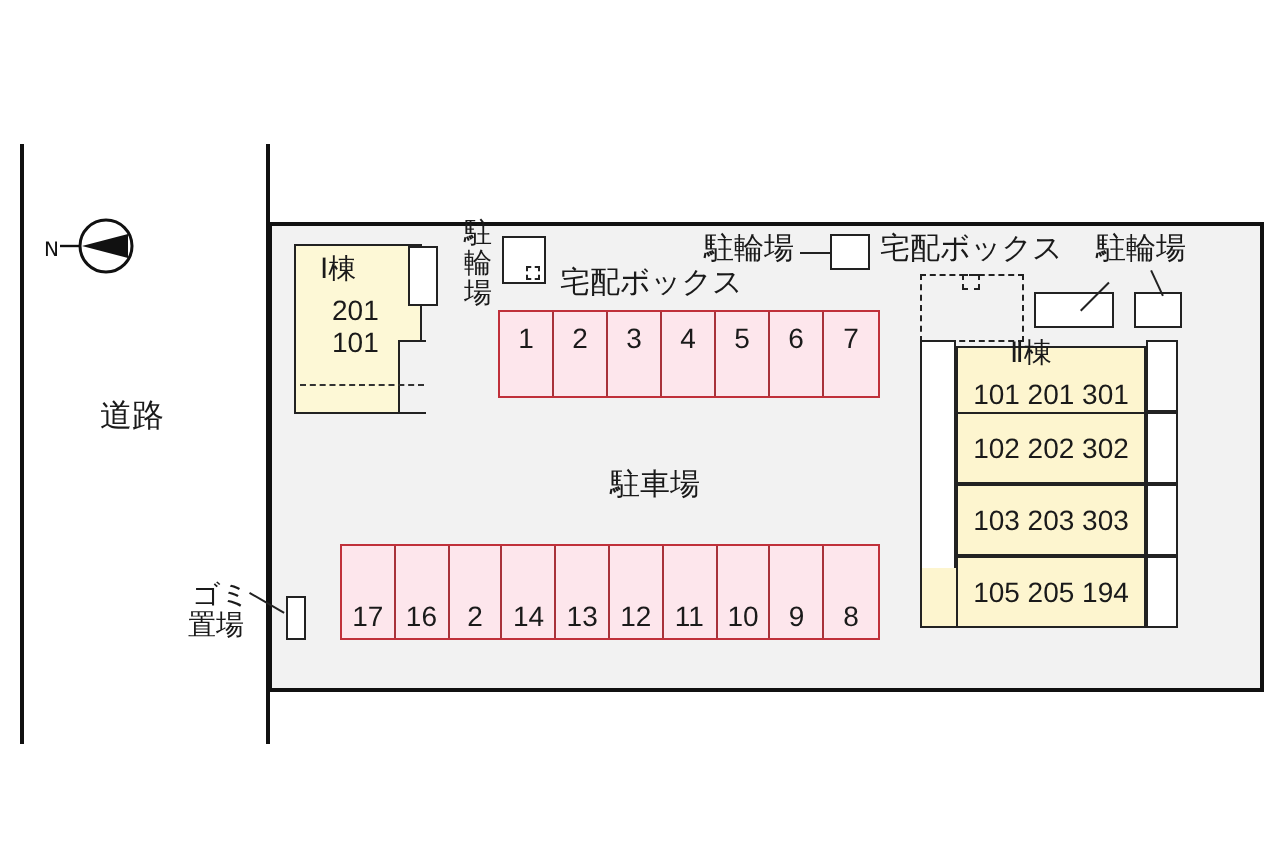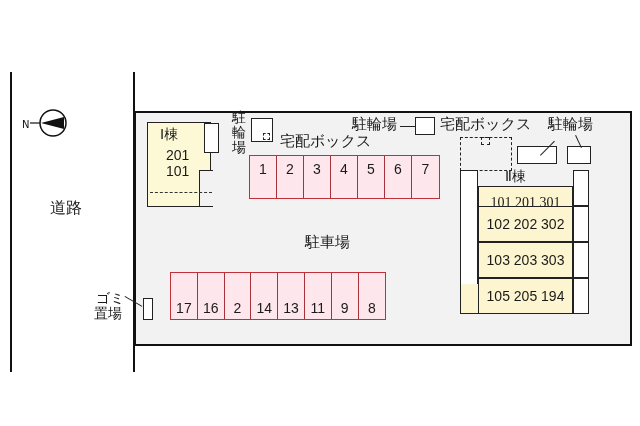--- a/index.html
+++ b/index.html
@@ -94,21 +94,21 @@
 <div class="dashed-box" style="left:460px; top:137px; width:52px; height:34px;"></div>
 <div class="dashed-box" style="left:481px; top:137px; width:9px; height:8px;"></div>
 <div class="small-box" style="left:517px; top:146px; width:40px; height:18px;"></div>
 <div class="small-box" style="left:567px; top:146px; width:24px; height:18px;"></div>
 <div class="leader" style="left:540px; top:155px; width:20px; transform:rotate(-45deg);"></div>
 <div class="leader" style="left:576px; top:135px; width:14px; transform:rotate(65deg);"></div>
 
 <div class="bldg2-left"></div>
 <div class="abs" style="left:460px; top:284px; width:18px; height:30px; background:#fdf5cf; border-left:1.5px solid #222; border-bottom:1.5px solid #222;"></div>
 <div class="bldg2-core">
-  <div class="b2-row" style="top:16px; padding-bottom:3px;font-family:Liberation Serif, serif;">
+  <div class="b2-row" style="top:3px; align-items:flex-end; padding-bottom:3px;">
       <span>101 201 301</span>
     </div>
   <div class="b2-row" style="top:36px;">
       <span>102 202 302</span>
     </div>
   <div class="b2-row" style="top:72px;">
       <span>103 203 303</span>
     </div>
   <div class="b2-row" style="top:108px;">
       <span>105 205 194</span>
@@ -121,21 +121,23 @@
 <div class="b2-title">Ⅱ棟</div>
 
 <div class="label" style="left:292px; top:235px; font-size:15px;margin-left:13px;">駐車場</div>
 
 <div class="park-row row-bot" style="left:170px; top:272px;">
   <div class="stall">17</div>
   <div class="stall">16</div>
   <div class="stall">2</div>
   <div class="stall">14</div>
   <div class="stall">13</div>
+  <div class="stall">12</div>
   <div class="stall">11</div>
+  <div class="stall">10</div>
   <div class="stall">9</div>
   <div class="stall">8</div>
 </div>
 
 <div class="label" style="left:96px; top:291px; font-size:14px;">ゴミ</div>
 <div class="label" style="left:94px; top:306px; font-size:14px;">置場</div>
 <div class="leader" style="left:125px; top:296px; width:20px; transform:rotate(30deg);"></div>
 <div class="small-box" style="left:143px; top:298px; width:10px; height:22px;"></div>
 
 </body></html>

